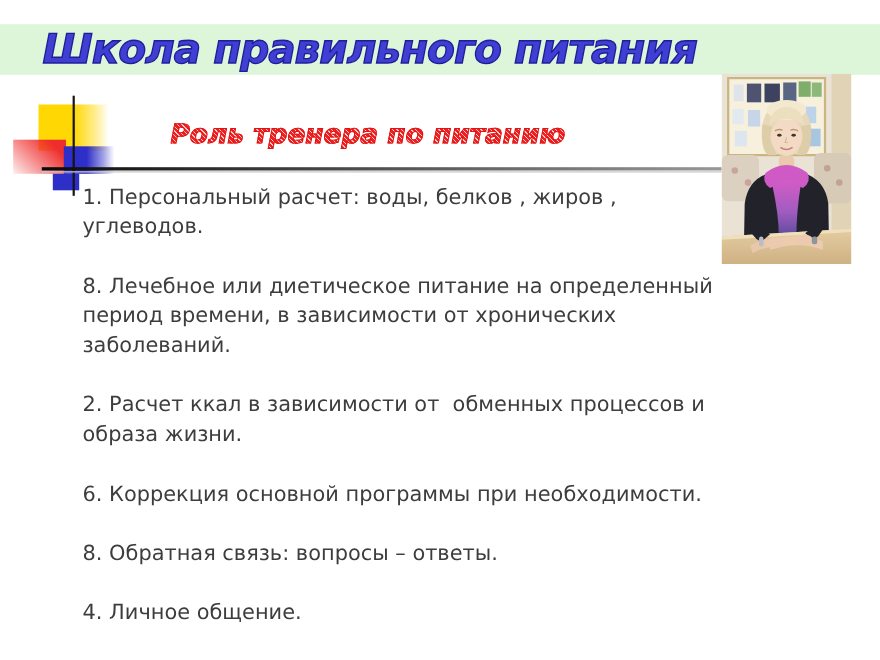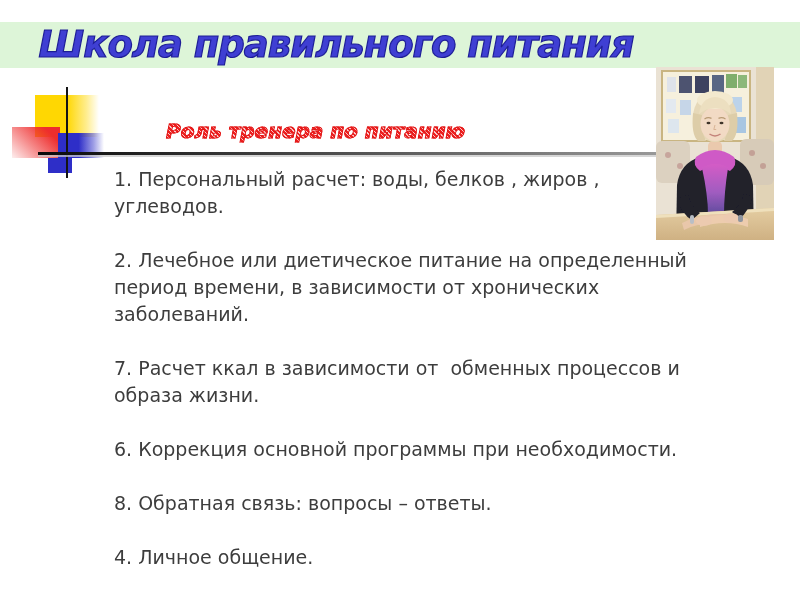--- a/index.html
+++ b/index.html
@@ -44,38 +44,38 @@
     position:absolute;left:66px;top:87px;width:2px;height:91px;background:#141414;
   }
   .divider{
     position:absolute;left:38px;top:152px;width:618px;height:3px;
     background:linear-gradient(to right,#0a0a0a,#989898);
     box-shadow:0 2px 0 rgba(200,200,200,0.75);
   }
 
   
   .subtitle{
-    position:absolute;left:155px;top:108px;margin:11px;
-    font-size:20px;font-weight:700;font-style:italic;white-space:nowrap;
+    position:absolute;left:155px;top:108px;margin:0;
+    font-size:24px;font-weight:700;font-style:italic;white-space:nowrap;
     color:#ea1c1c;
     background:repeating-linear-gradient(45deg,#ef1f1f 0 2px,#fbc9c9 2px 3px);
     -webkit-background-clip:text;background-clip:text;
     -webkit-text-fill-color:transparent;
     -webkit-text-stroke:0.9px #e01414;
   }
 
   
   .photo{
     position:absolute;left:656px;top:67px;width:118px;height:173px;margin:0;
   }
   .photo svg{display:block;}
 
   
   .content{
-    position:absolute;left:75px;top:166px;width:612px;margin-left:39px;
+    position:absolute;left:75px;top:166px;width:612px;
   }
   .content p{
     margin:0 0 27px 0;
     font-size:19px;line-height:27px;color:#3d3d3d;
     white-space:pre-wrap;
   }
 </style>
 </head>
 <body>
 
@@ -172,23 +172,23 @@
           <rect x="34" y="148" width="4" height="9" rx="2" fill="#b9bec6"></rect>
           <rect x="82" y="148" width="5" height="7" rx="2" fill="#8f959e"></rect>
         </g>
       </g>
     </svg>
   </figure>
 
   <section class="content">
     <p>1. Персональный расчет: воды, белков , жиров ,
 углеводов.</p>
-    <p>2. Лечебное или диетическое питание на определенный
+    <p>8. Лечебное или диетическое питание на определенный
 период времени, в зависимости от хронических
 заболеваний.</p>
-    <p>7. Расчет ккал в зависимости от  обменных процессов и
+    <p>2. Расчет ккал в зависимости от  обменных процессов и
 образа жизни.</p>
     <p>6. Коррекция основной программы при необходимости.</p>
     <p>8. Обратная связь: вопросы – ответы.</p>
     <p>4. Личное общение.</p>
   </section>
 
 </main>
 
 </body></html>

